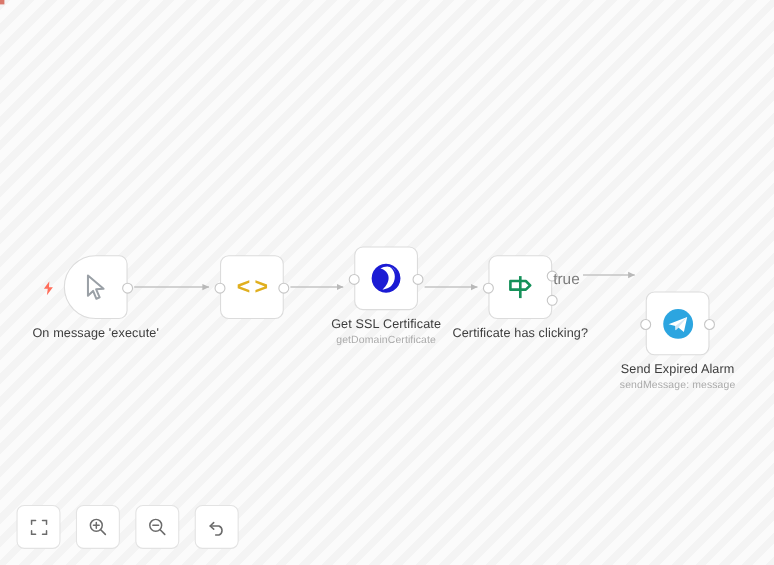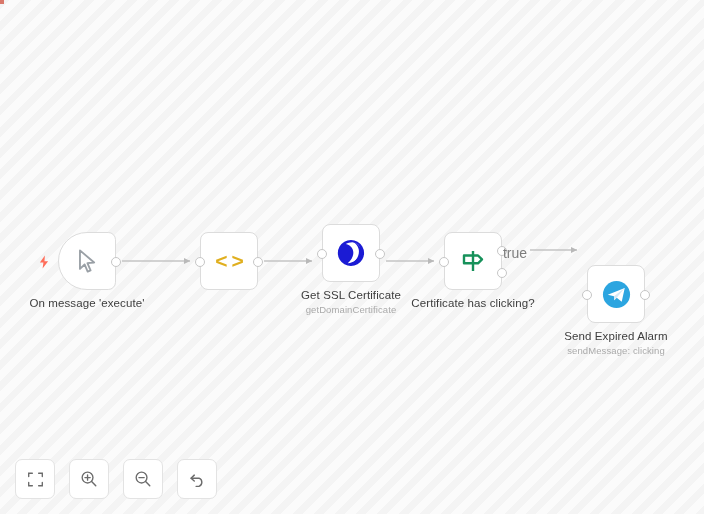--- a/index.html
+++ b/index.html
@@ -249,21 +249,21 @@
         <circle cx="16" cy="16" r="14" fill="#2ca5e0"></circle>
         <path d="M7 16.2 L24.5 9.4 L21.4 23.6 L16.2 19.4 L13.6 22 L13.4 17.9 Z" fill="#ffffff"></path>
         <path d="M13.4 17.9 L24.5 9.4 L16.2 19.4 L13.6 22 Z" fill="#d4e8f5"></path>
       </svg>
 
       <div class="endpoint in"></div>
       <div class="endpoint out"></div>
     </div>
     <div class="node-caption">
       <div class="node-title">Send Expired Alarm</div>
-      <div class="node-subtitle">sendMessage: clicking</div>
+      <div class="node-subtitle">sendMessage: message</div>
     </div>
   </div>
 
   <div id="toolbar">
 
     <div class="tool-btn" title="Zoom to fit">
       <svg width="17" height="17" viewBox="0 0 20 20">
         <path d="M2 6.5 V2.6 H6.3 M13.7 2.6 H18 V6.5 M18 13.5 V17.4 H13.7 M6.3 17.4 H2 V13.5" fill="none" stroke="#6b6b6b" stroke-width="1.6" stroke-linecap="round"></path>
       </svg>
     </div>

